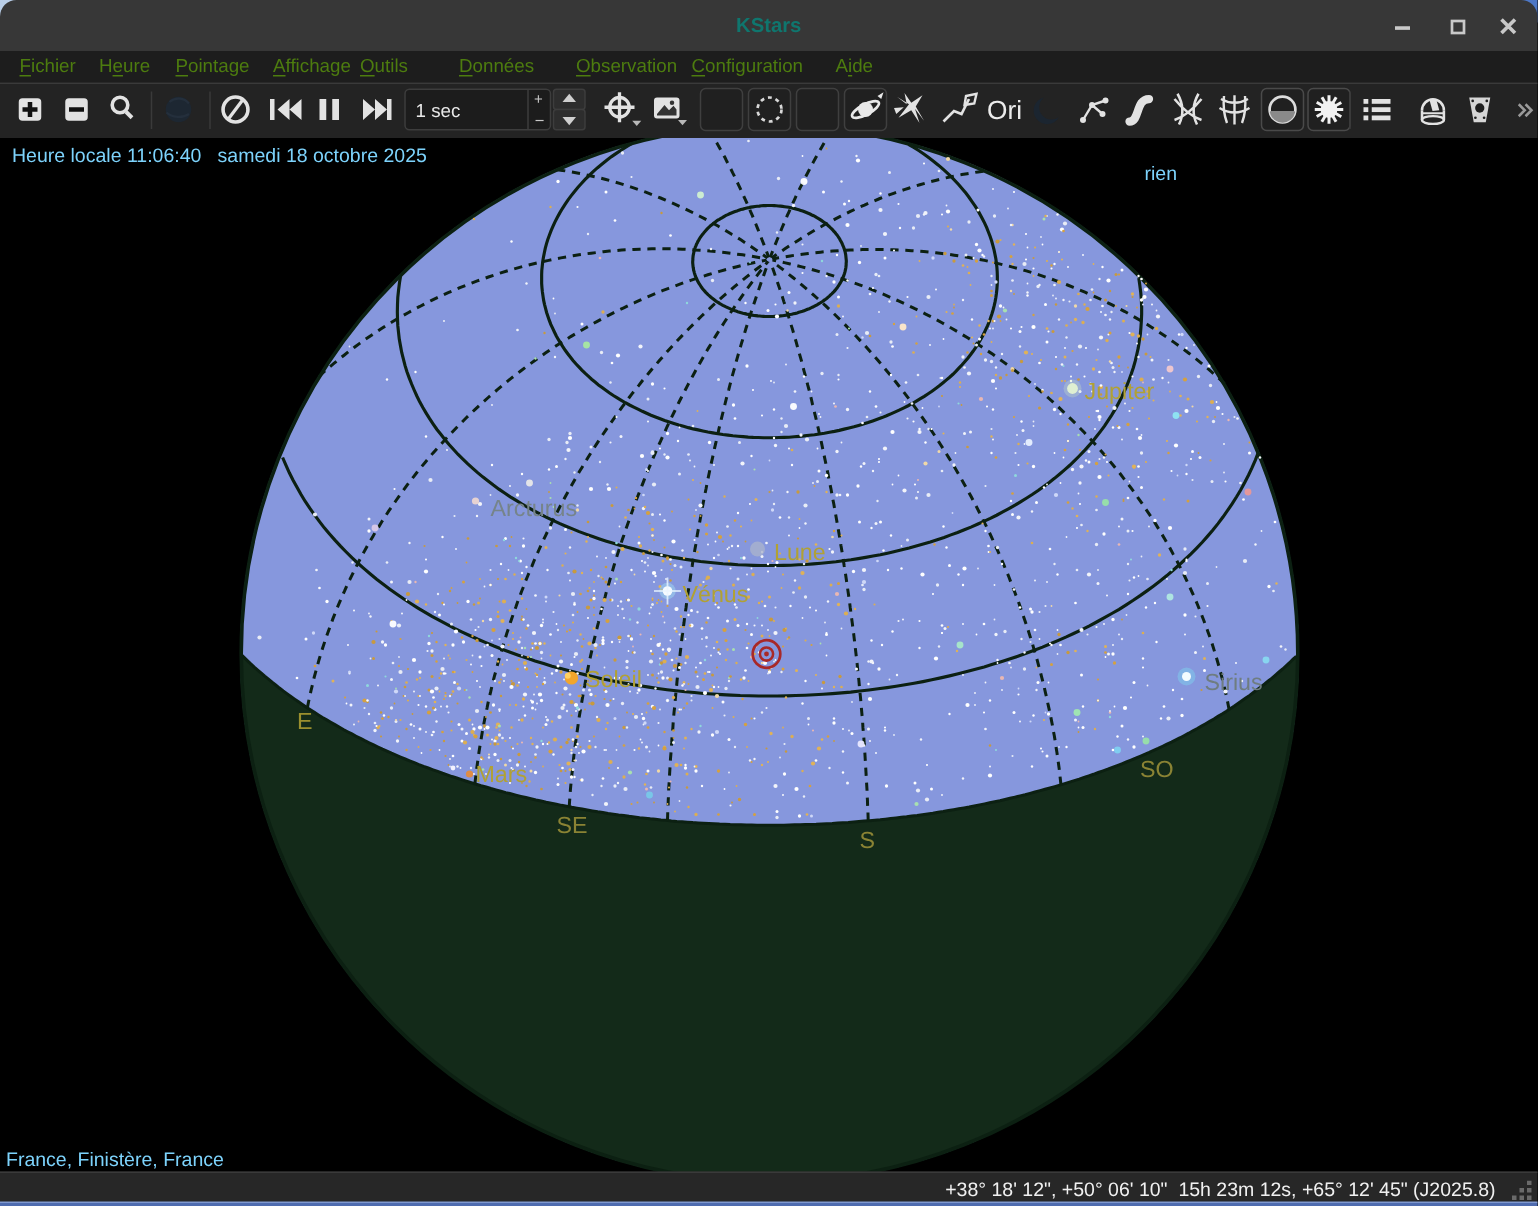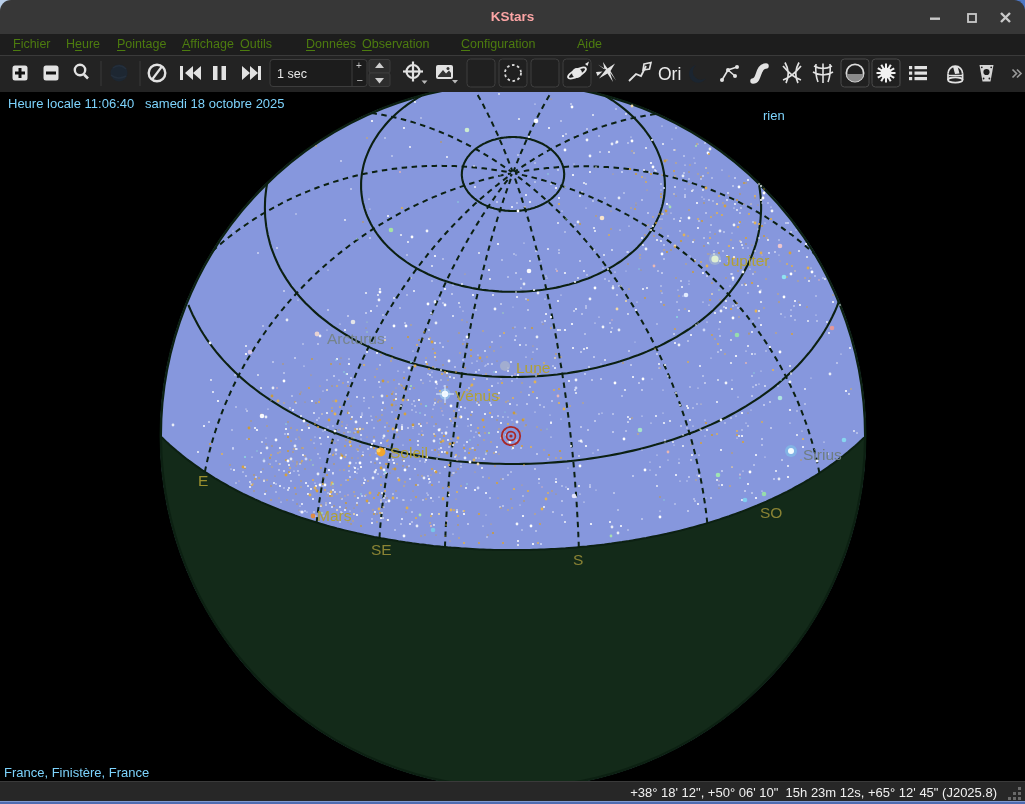--- a/index.html
+++ b/index.html
@@ -2107,36 +2107,36 @@
 <g stroke="#a82828" fill="none">
 <circle cx="511" cy="436" r="9.2" stroke-width="1.8"></circle>
 <circle cx="511" cy="436" r="4.4" stroke-width="1.7"></circle>
 </g>
 <circle cx="511" cy="436" r="1.6" fill="#a82828"></circle>
 </svg>
 
 <div class="abs" style="left:0;top:0;width:15px;height:15px;background:#b9cee8"></div>
 <div class="abs" style="left:1010px;top:0;width:15px;height:15px;background:#4d77c5"></div>
 <div class="abs" id="titlebar"></div>
-<div class="abs" style="width:1025px;text-align:center;top:9px;color:#fca5a5;font-size:13.5px;font-weight:bold;">KStars</div>
+<div class="abs" style="width:1025px;text-align:center;top:9px;color:#0f766e;font-size:13.5px;font-weight:bold;">KStars</div>
 <svg class="abs" style="left:925px;top:8px" width="95" height="20" viewBox="0 0 95 20">
 <rect x="5" y="9.5" width="10" height="2.4" fill="#c9c9c9"></rect>
 <rect x="43" y="6" width="8" height="8" fill="none" stroke="#c9c9c9" stroke-width="1.8"></rect>
 <path d="M76 5 L85 14 M85 5 L76 14" stroke="#c9c9c9" stroke-width="2.4"></path>
 </svg>
 <div class="abs" id="menubar"></div>
 <div class="abs mi" style="left:13px"><u>F</u>ichier</div>
 <div class="abs mi" style="left:66px">H<u>e</u>ure</div>
 <div class="abs mi" style="left:117px"><u>P</u>ointage</div>
 <div class="abs mi" style="left:182px"><u>A</u>ffichage</div>
 <div class="abs mi" style="left:240px"><u>O</u>utils</div>
 <div class="abs mi" style="left:306px"><u>D</u>onnées</div>
-<div class="abs mi" style="left:362px"><u>O</u>bservation</div>
+<div class="abs mi" style="left:384px"><u>O</u>bservation</div>
 <div class="abs mi" style="left:461px"><u>C</u>onfiguration</div>
-<div class="abs mi" style="left:577px">A<u>i</u>de</div>
+<div class="abs mi" style="left:557px">A<u>i</u>de</div>
 <div class="abs" id="toolbar"></div>
 <svg class="abs" style="left:0;top:56px" width="1025" height="35" viewBox="0 0 1025 35">
     <rect x="12.5" y="9.5" width="15" height="15" rx="2.5" fill="#e2e2e2"></rect>
     <rect x="18.5" y="12" width="3" height="10" fill="#111"></rect>
     <rect x="15" y="15.5" width="10" height="3" fill="#111"></rect>
     <rect x="43.5" y="9.5" width="15" height="15" rx="2.5" fill="#e2e2e2"></rect>
     <rect x="46" y="15.5" width="10" height="3" fill="#111"></rect>
     <circle cx="80" cy="14" r="5.2" fill="none" stroke="#e2e2e2" stroke-width="2.4"></circle>
     <line x1="84" y1="18.5" x2="88" y2="22.5" stroke="#e2e2e2" stroke-width="2.6"></line>
     <line x1="101" y1="5" x2="101" y2="30" stroke="#3a3a3a" stroke-width="1"></line>

